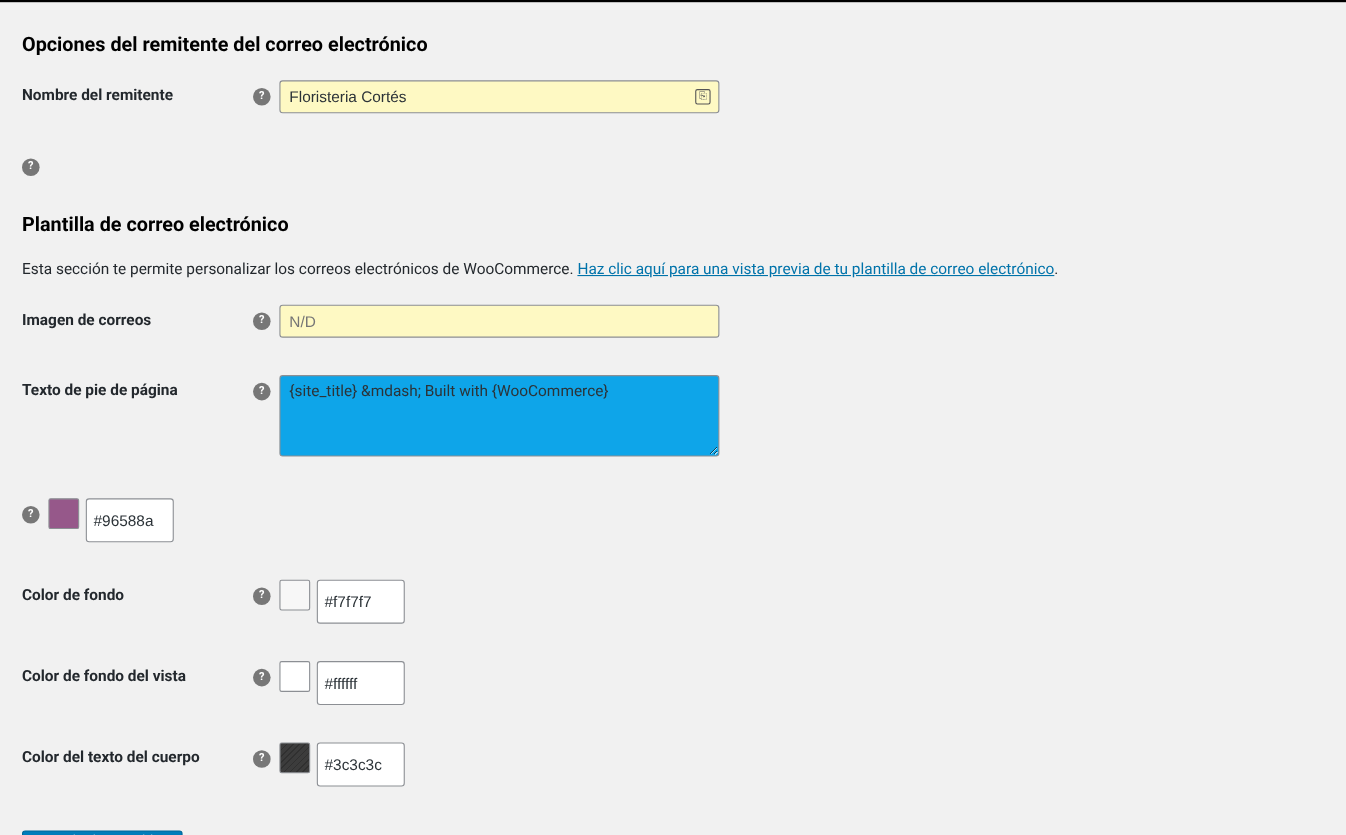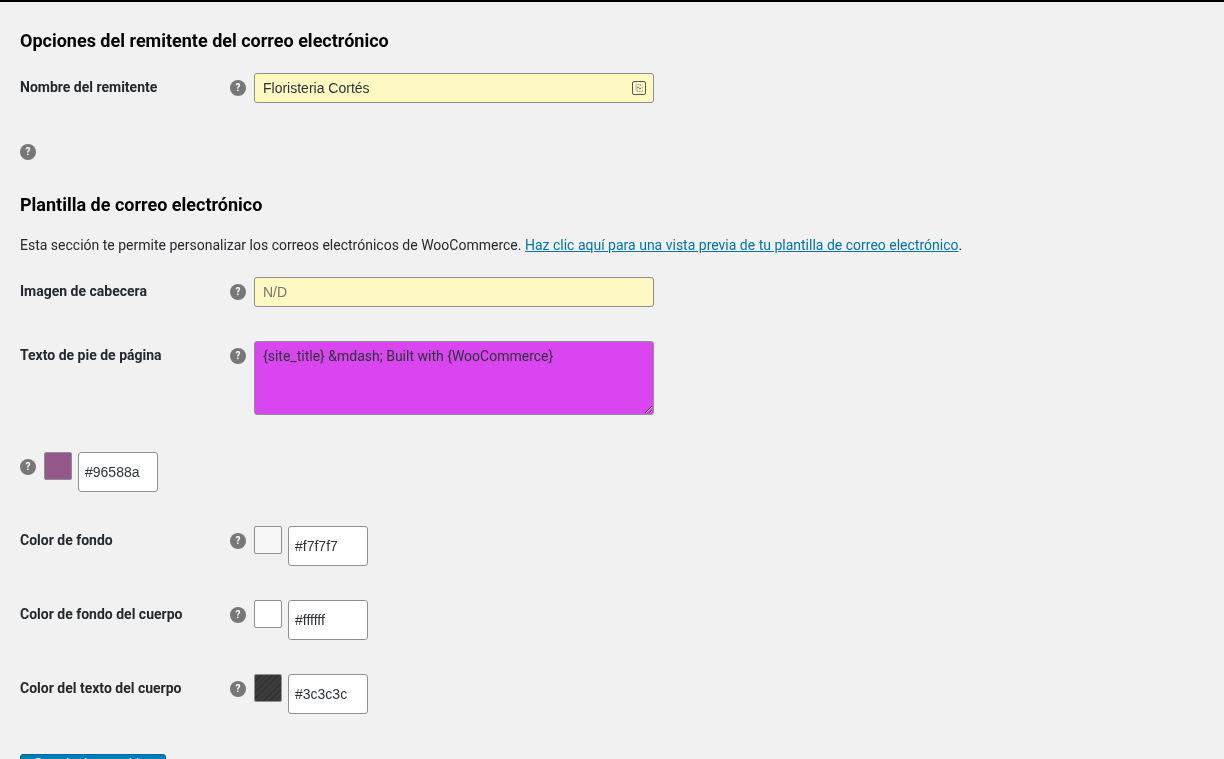--- a/index.html
+++ b/index.html
@@ -81,21 +81,21 @@
     color: #2c3338;
   }
   .ta-input {
     width: 400px;
     height: 74px;
     padding: 6px 8px;
     border: 1px solid #8c8f94;
     border-radius: 3px;
     font-size: 14px;
     font-family: inherit;
-    background: #d946ef;
+    background: #0ea5e9;
     color: #2c3338;
     resize: both;
   }
   .color-wrap {
     display: flex;
     align-items: stretch;
     gap: 6px;
   }
   .color-swatch {
     width: 28px;
@@ -173,21 +173,21 @@
 
   <h2 class="section-title">Plantilla de correo electrónico</h2>
 
   <p class="section-desc">
     <span>Esta sección te permite personalizar los correos electrónicos de WooCommerce. </span><a href="#">Haz clic aquí para una vista previa de tu plantilla de correo electrónico</a><span>.</span>
   </p>
 
   <div class="form-table">
 
     <div class="field-row">
-      <div class="field-label">Imagen de cabecera</div>
+      <div class="field-label">Imagen de correos</div>
       <div class="field-help"><span class="help-icon">?</span></div>
       <div class="field-control">
         <input type="text" class="text-input" placeholder="N/D" style="">
       </div>
     </div>
 
     <div class="field-row">
       <div class="field-label">Texto de pie de página</div>
       <div class="field-help"><span class="help-icon">?</span></div>
       <div class="field-control">
@@ -206,21 +206,21 @@
     <div class="field-row">
       <div class="field-label">Color de fondo</div>
       <div class="field-help"><span class="help-icon">?</span></div>
       <div class="field-control color-wrap">
         <div class="color-swatch" style=";background-color:#f7f7f7"></div>
         <input type="text" class="color-input" value="#f7f7f7" style="">
       </div>
     </div>
 
     <div class="field-row">
-      <div class="field-label">Color de fondo del cuerpo</div>
+      <div class="field-label">Color de fondo del vista</div>
       <div class="field-help"><span class="help-icon">?</span></div>
       <div class="field-control color-wrap">
         <div class="color-swatch" style=";background-color:#ffffff"></div>
         <input type="text" class="color-input" value="#ffffff" style="">
       </div>
     </div>
 
     <div class="field-row">
       <div class="field-label">Color del texto del cuerpo</div>
       <div class="field-help"><span class="help-icon">?</span></div>

